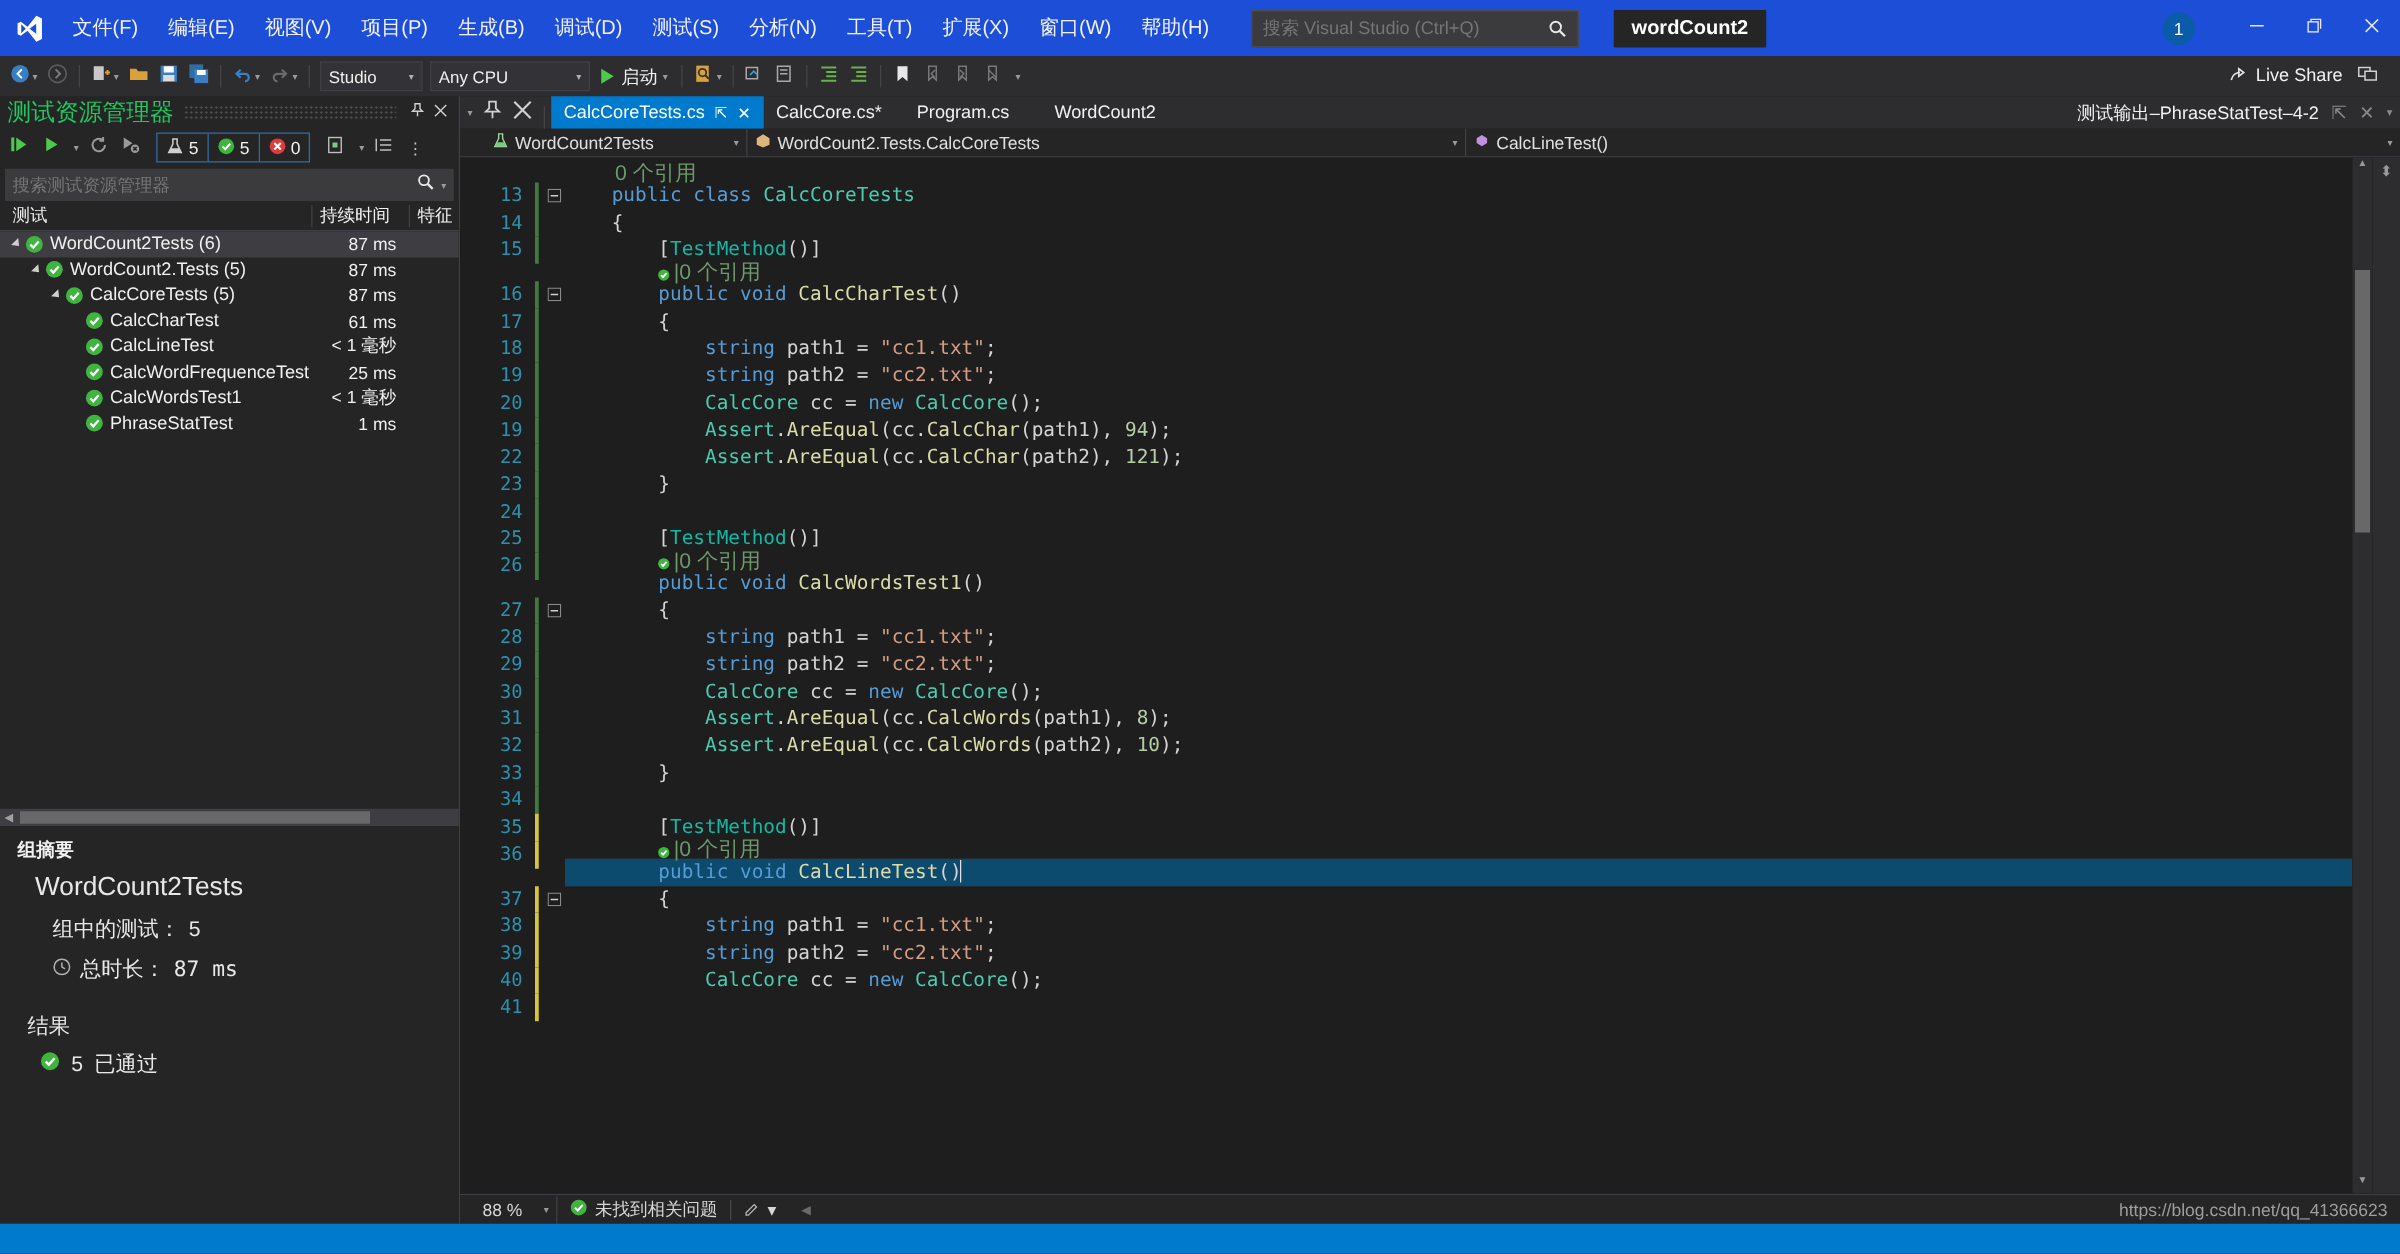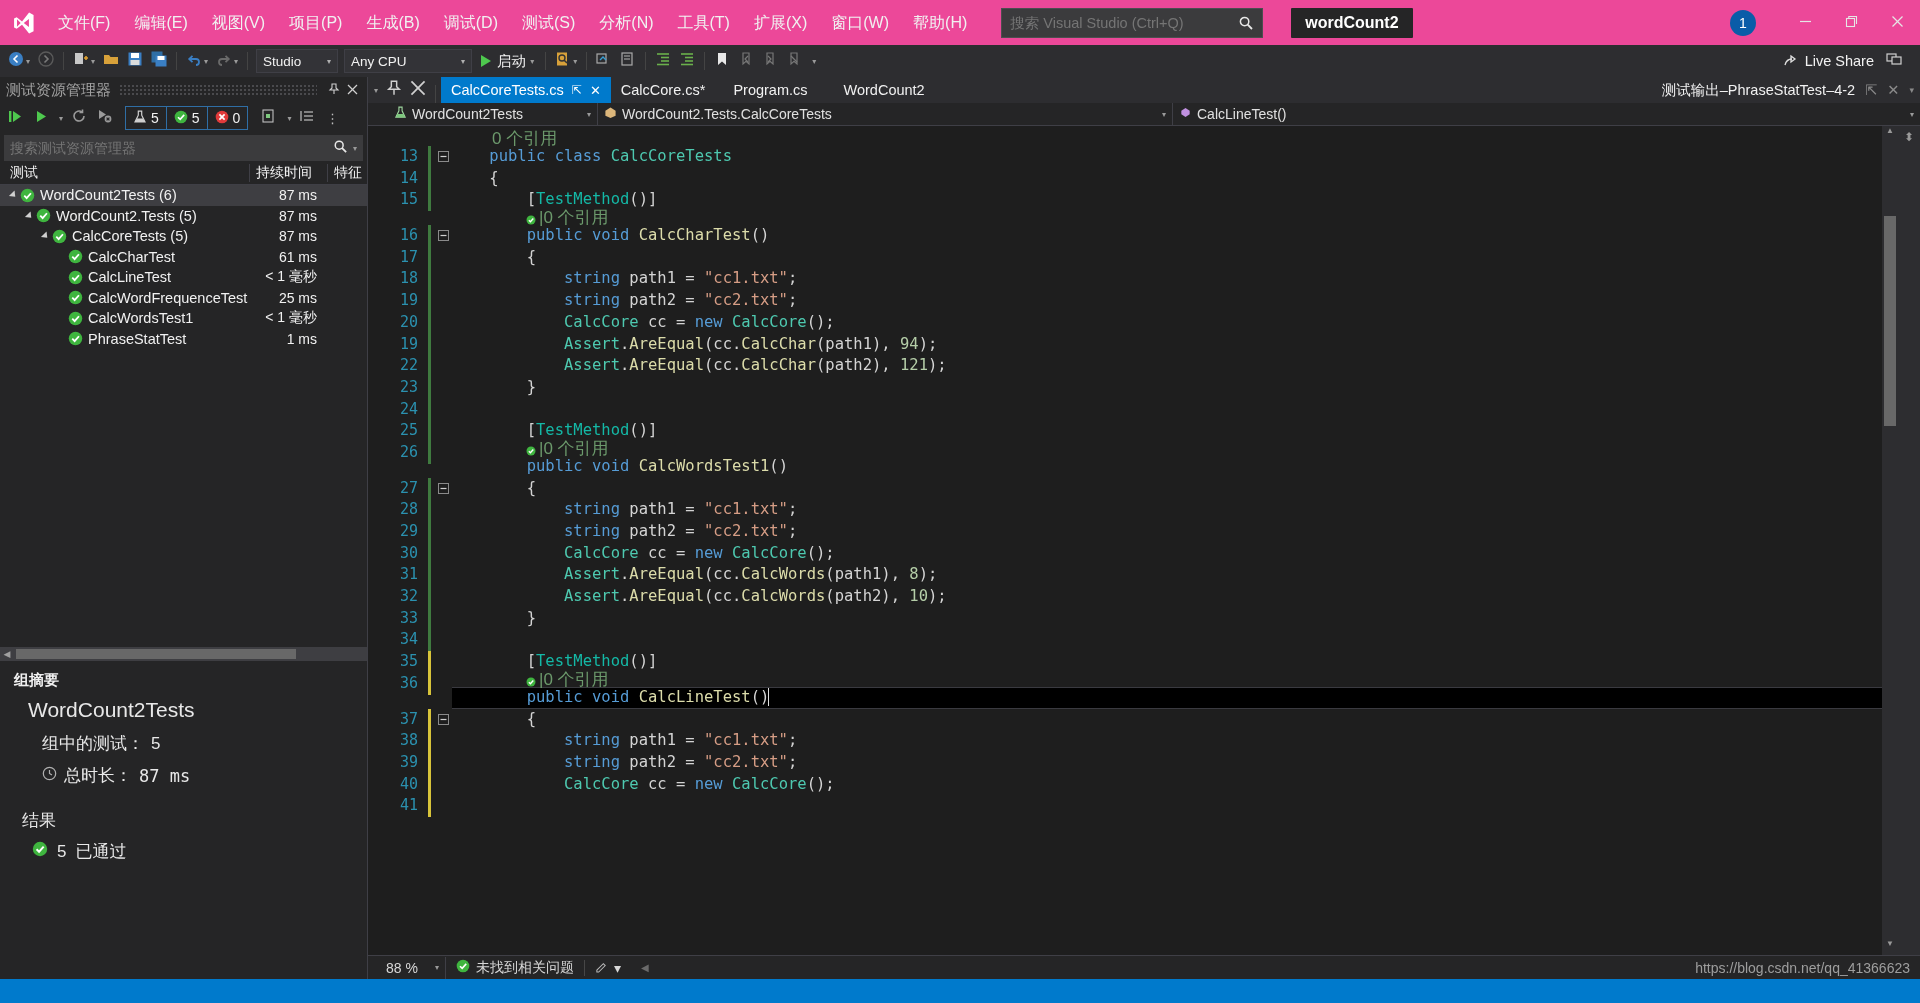--- a/index.html
+++ b/index.html
@@ -6,21 +6,21 @@
   html, body {
     width: 1920px; height: 1003px;
     background: #1e1e1e;
     font-family: "Liberation Sans", sans-serif;
     overflow: hidden;
     color: #f1f1f1;
   }
   .app { width: 1920px; height: 1003px; display: flex; flex-direction: column; background: #2d2d30; }
 
   
-  .titlebar { height: 45px; background: #ec4899; display: flex; align-items: center; flex: 0 0 45px; }
+  .titlebar { height: 45px; background: #1d4ed8; display: flex; align-items: center; flex: 0 0 45px; }
   .vs-logo { width: 46px; height: 45px; display:flex; align-items:center; justify-content:center; }
   .vs-logo svg { width: 26px; height: 26px; }
   .menu { display: flex; align-items: center; height: 45px; }
   .menu-item { padding: 0 12px; font-size: 16px; color: #f1f1f1; line-height: 45px; white-space: nowrap; }
   .qsearch {
     margin-left: 22px; width: 262px; height: 30px; background: #3b3b3d;
     border: 1px solid #4d4d50; display: flex; align-items: center; padding: 0 8px;
   }
   .qsearch input {
     flex: 1; background: transparent; border: none; outline: none;
@@ -55,21 +55,21 @@
   .start-btn { display: flex; align-items: center; padding: 0 6px; height: 26px; color: #f1f1f1; font-size: 14.5px; }
   .tri-green { width: 0; height: 0; border-left: 10px solid #4ec94e; border-top: 6px solid transparent; border-bottom: 6px solid transparent; margin-right: 6px; }
   .live-share { display: flex; align-items: center; color: #f1f1f1; font-size: 14.5px; padding: 0 8px; height: 26px; }
 
   
   .body-row { flex: 1; display: flex; min-height: 0; }
 
   
   .test-explorer { width: 368px; background: #252526; display: flex; flex-direction: column; flex: 0 0 368px; border-right: 1px solid #3f3f46; }
   .te-header { height: 26px; display: flex; align-items: center; padding: 0 6px; flex: 0 0 26px; }
-  .te-title { font-size: 15px; color: #a3a3a3; }
+  .te-title { font-size: 19px; color: #22c55e; }
   .te-dots { flex: 1; margin: 0 8px; height: 12px;
     background-image: radial-gradient(circle, #4a4a4d 1px, transparent 1px);
     background-size: 4px 4px; }
   .te-hbtn { width: 18px; height: 20px; display:flex;align-items:center;justify-content:center;color:#c8c8c8; }
   .te-toolbar { height: 30px; display: flex; align-items: center; padding: 0 4px; gap: 1px; flex: 0 0 30px; }
   .te-tb { width: 24px; height: 24px; display: flex; align-items: center; justify-content: center; color: #c8c8c8; }
   .counters { display: flex; align-items: center; border: 1px solid #2f6ea5; margin-left: 8px; height: 24px; }
   .counter { display: flex; align-items: center; gap: 4px; padding: 0 7px; height: 22px; font-size: 14px; color: #f1f1f1; border-right: 1px solid #2f6ea5; }
   .counter:last-child { border-right: none; }
   .te-search {
@@ -124,21 +124,21 @@
   .code-wrap { flex: 1; display: flex; min-height: 0; position: relative; background: #1e1e1e; overflow: hidden; }
   .gutter-num { width: 58px; flex: 0 0 58px; text-align: right; padding-right: 8px; color: #2b91af; font-size: 15px;
     font-family: "DejaVu Sans Mono", monospace; padding-top: 6px; }
   .gutter-num div { height: 21.7px; line-height: 21.7px; }
   .gutter-marks { width: 8px; flex: 0 0 8px; position: relative; padding-top: 6px; }
   .gutter-marks div { height: 21.7px; }
   .glyph-col { width: 18px; flex: 0 0 18px; padding-top: 6px; position: relative; }
   .codearea { flex: 1; position: relative; padding-top: 6px; overflow: hidden;
     font-family: "DejaVu Sans Mono", monospace; font-size: 15.5px; }
   .cline { height: 21.7px; line-height: 21.7px; white-space: pre; color: #d4d4d4; }
-  .cline.hl { background: #000000; border-top: 1px solid #3a3a40; border-bottom: 1px solid #3a3a40; box-sizing: content-box; height: 19.7px; line-height: 19.7px; }
+  .cline.hl { background: #0c4a6e; border-top: 1px solid #3a3a40; border-bottom: 1px solid #3a3a40; box-sizing: content-box; height: 19.7px; line-height: 19.7px; }
   .ref { color: #6c9a6c; font-family: Liberation Sans, sans-serif; font-size: 17px; height: 14px; line-height: 14px; padding-left: 0; }
   .k { color: #569cd6; }  
   .kc { color: #4ec9b0; } 
   .s { color: #d69d85; }  
   .n { color: #b5cea8; }  
   .at { color: #14b8a6; margin-top: 48px; } 
   .p { color: #d4d4d4; }
   .m { color: #dcdcaa; }
   .indent-guide { color: #404040; }
 

